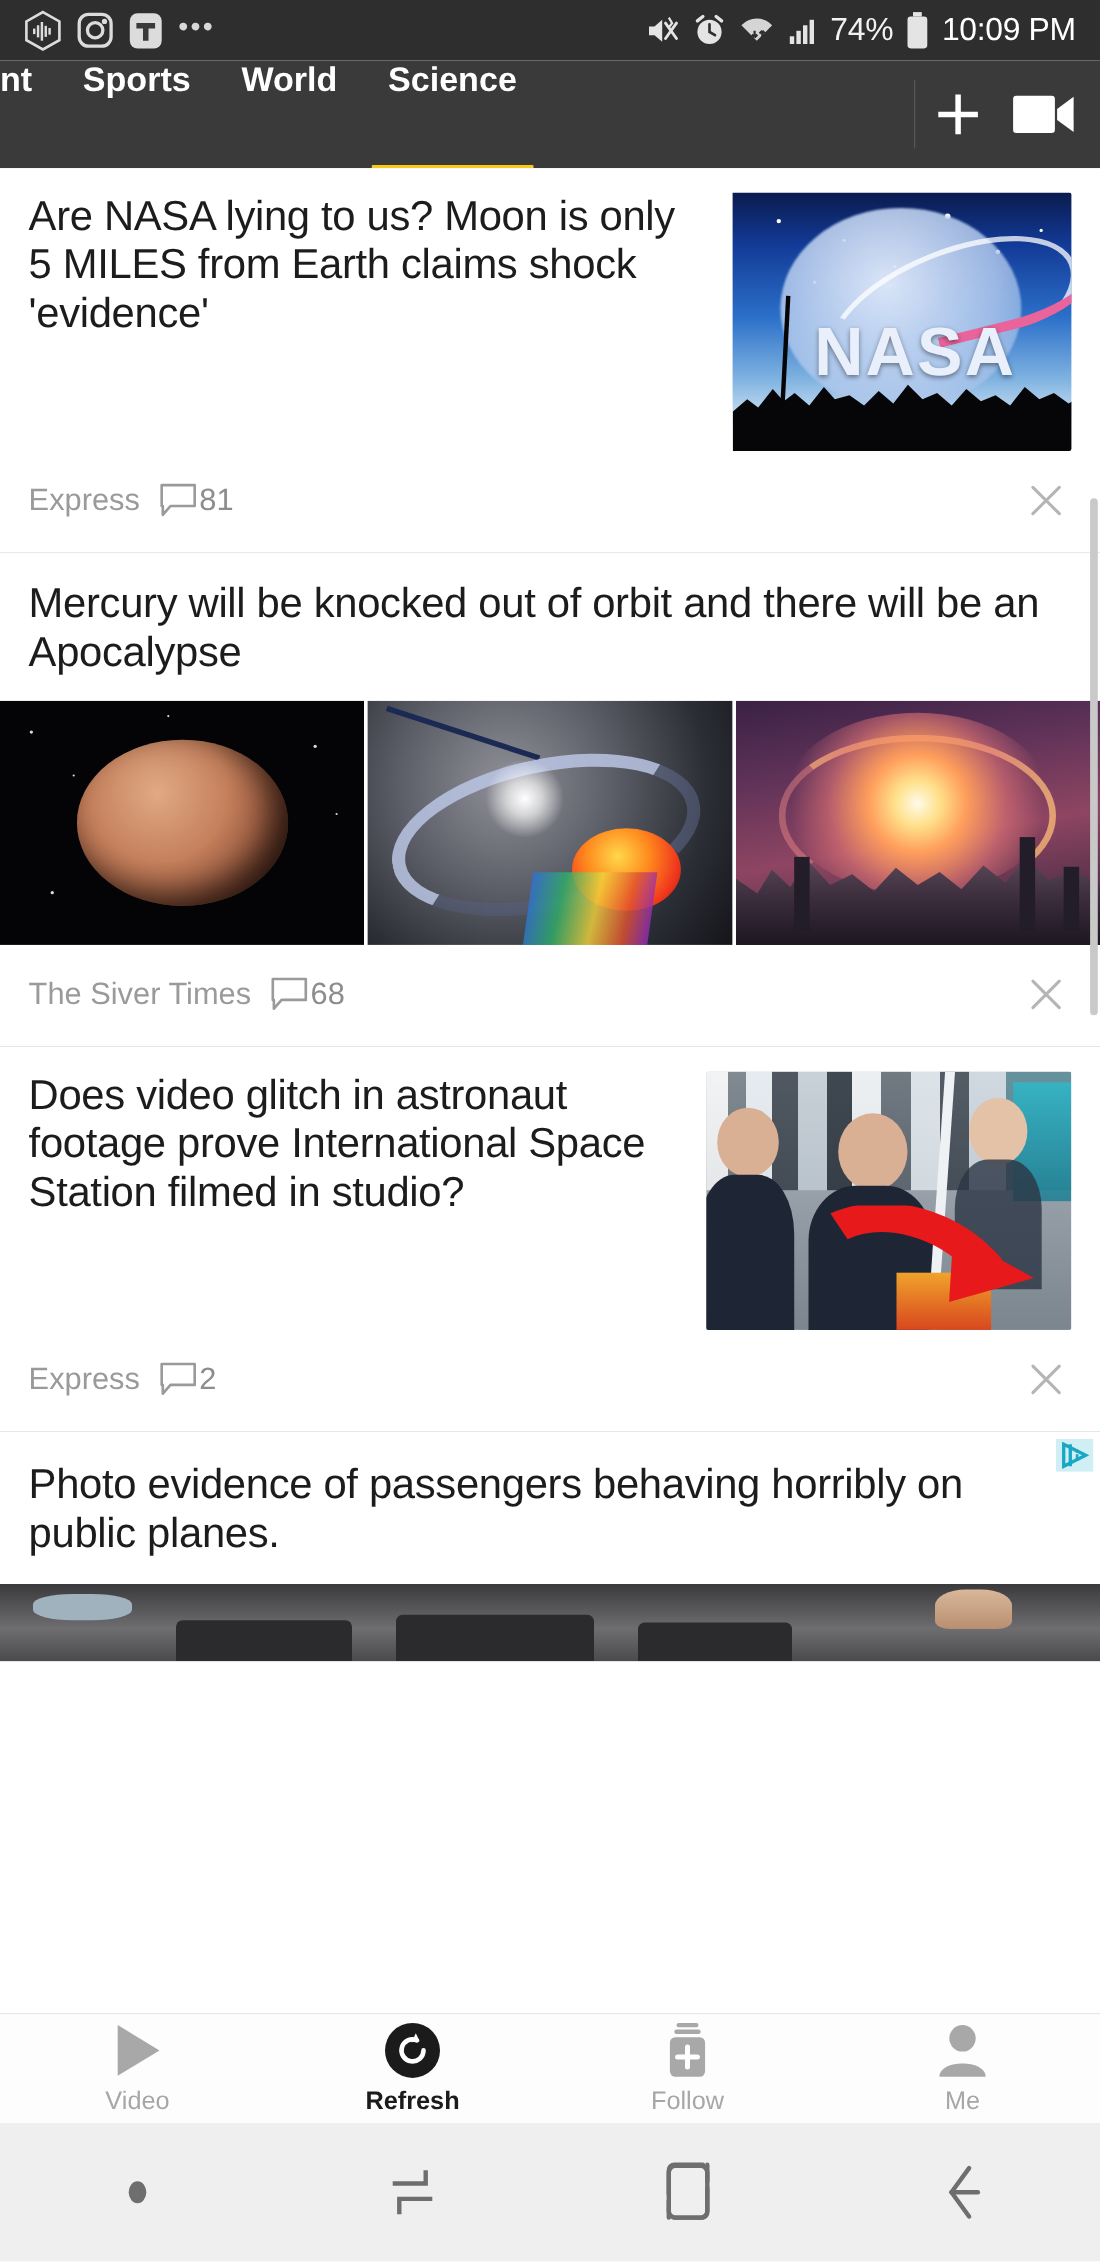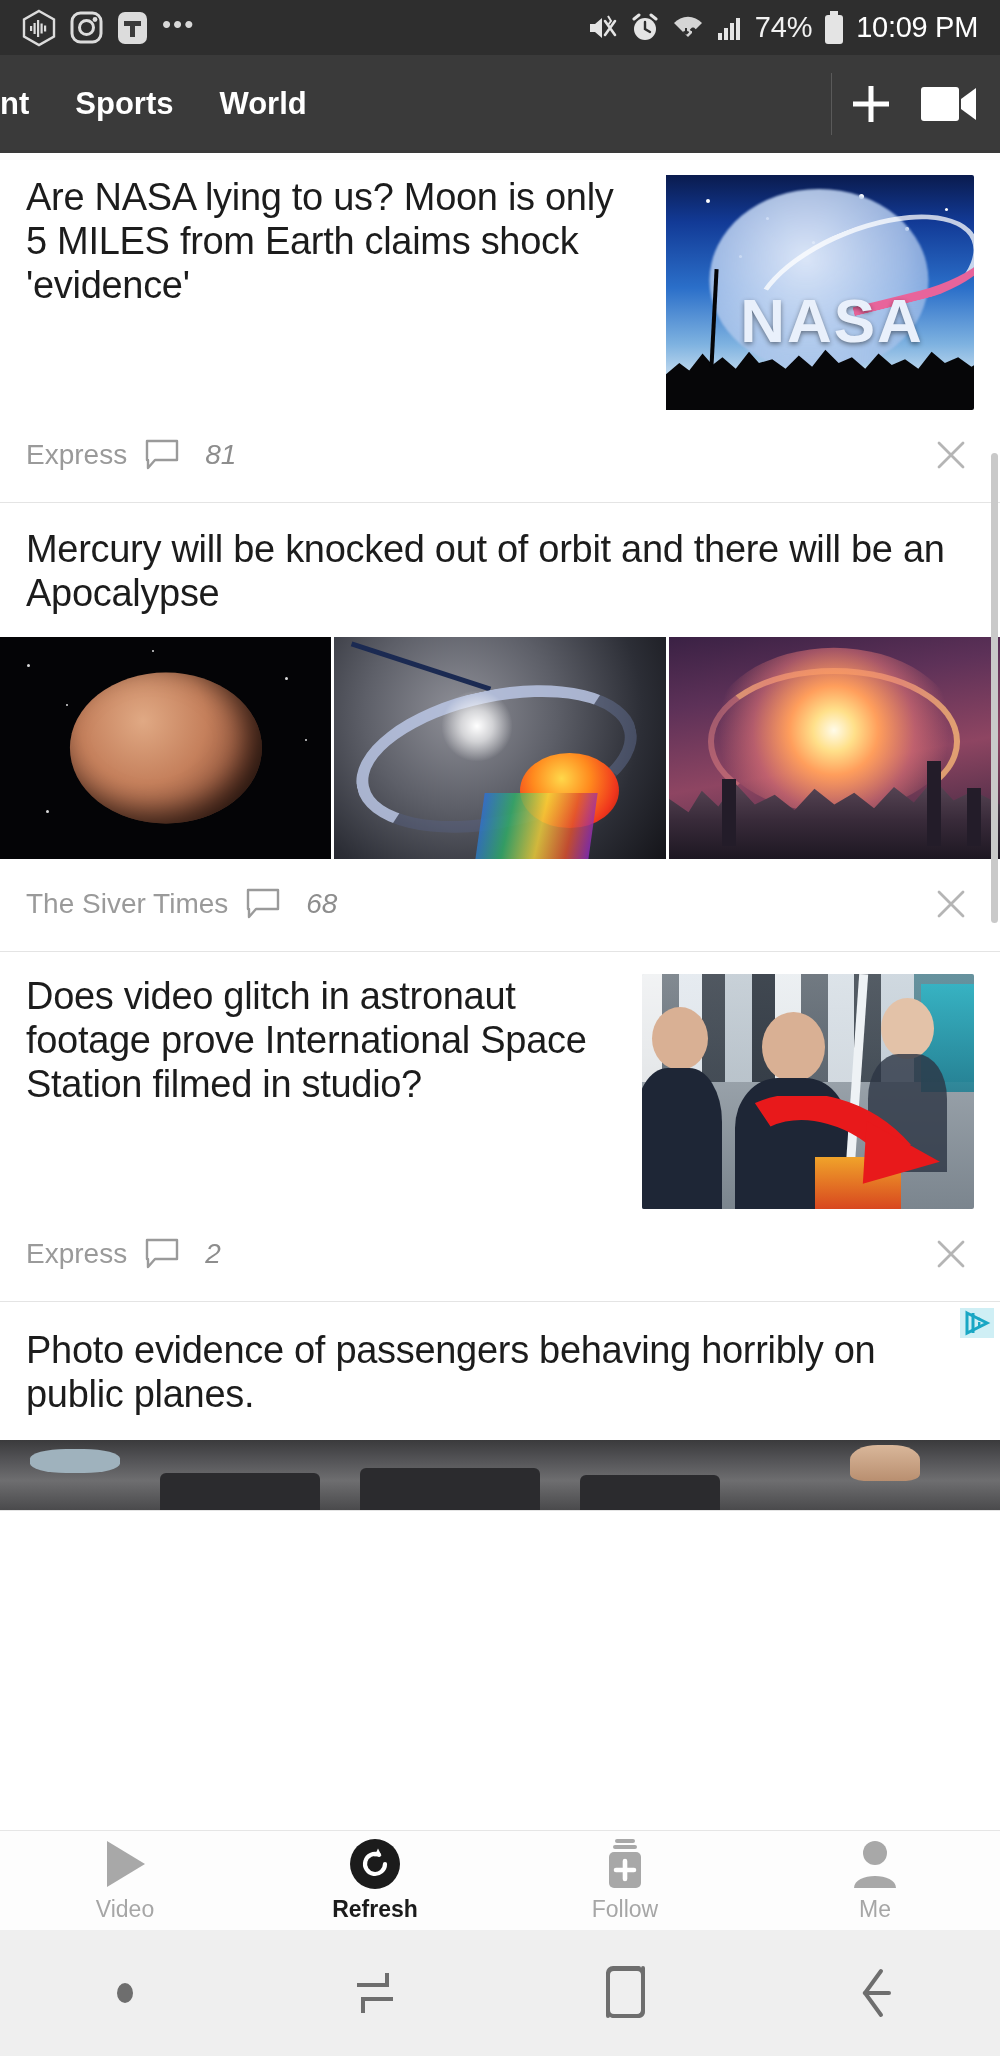--- a/index.html
+++ b/index.html
@@ -23,21 +23,21 @@
   .sb-text{ font-size:29px; font-weight:400; color:#f2f2f2; letter-spacing:-0.2px;}
   .sb-time{ font-size:29px; color:#ffffff; letter-spacing:-0.3px;}
 
   
   .tabbar{
     height:98px; background:#3a3a3a; display:flex; align-items:stretch;
     position:relative;
   }
   .tabs{ display:flex; align-items:stretch; flex:1; overflow:hidden; }
   .tab{
-    display:flex; align-items:center; justify-content:center;
+    display:flex; align-items:flex-start; justify-content:center;
     padding:0 23px; position:relative;
     font-size:31px; font-weight:bold; color:#ffffff; white-space:nowrap;
   }
   .tab.first{ padding-left:0; }
   .tab .ul{
     position:absolute; left:8px; right:8px; bottom:-6px; height:9px;
     background:#f5cc1a; border-radius:1px;
   }
   .tab-actions{
     display:flex; align-items:center; gap:0px; padding-right:12px;
@@ -51,21 +51,21 @@
   .card-body{ display:flex; padding:22px 26px 0 26px; gap:20px; }
   .headline{
     font-size:38px; line-height:1.16; color:#1c1c1c; font-weight:400;
     letter-spacing:-0.3px; flex:1;
   }
   .thumb{ width:332px; height:235px; flex:none; border-radius:2px; overflow:hidden; position:relative; }
   .meta{
     display:flex; align-items:center; padding:22px 26px 24px 26px; gap:18px;
   }
   .src{ font-size:28px; color:#9a9a9a; }
-  .cmt{ display:flex; align-items:center; gap:26px;font-style:italic; }
+  .cmt{ display:flex; align-items:center; gap:2px; }
   .cmt-n{ font-size:28px; color:#8d8d8d; }
   .close{ margin-left:auto; width:46px; height:46px; display:flex; align-items:center; justify-content:center; }
 
   
   .card-fw{ padding:24px 26px 0 26px; }
   .strip{ display:flex; gap:3px; margin-top:22px; }
   .strip > div{ flex:1; height:222px; position:relative; overflow:hidden; }
 
   
   .img-nasa{
@@ -325,20 +325,24 @@
   <div class="tabbar">
     <div class="tabs">
       <div class="tab first">
         <span>nt</span>
       </div>
       <div class="tab">
         <span>Sports</span>
       </div>
       <div class="tab">
         <span>World</span>
+      </div>
+      <div class="tab">
+        <span>Science</span>
+        <span class="ul"></span>
       </div>
     </div>
     <div class="tab-actions">
       <div class="act">
         <svg width="46" height="46" viewBox="0 0 46 46">
           <path d="M23 5 V41 M5 23 H41" stroke="#ffffff" stroke-width="5" stroke-linecap="butt"></path>
         </svg>
       </div>
       <div class="act">
         <svg width="58" height="42" viewBox="0 0 58 42">

